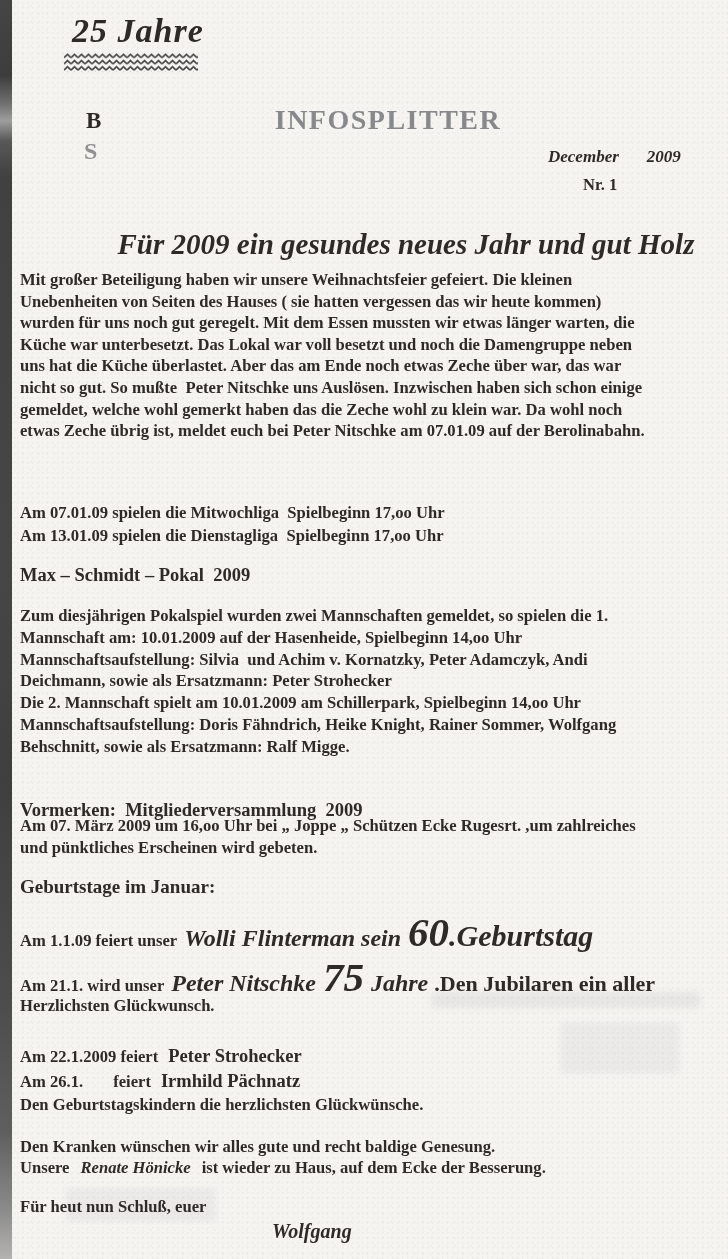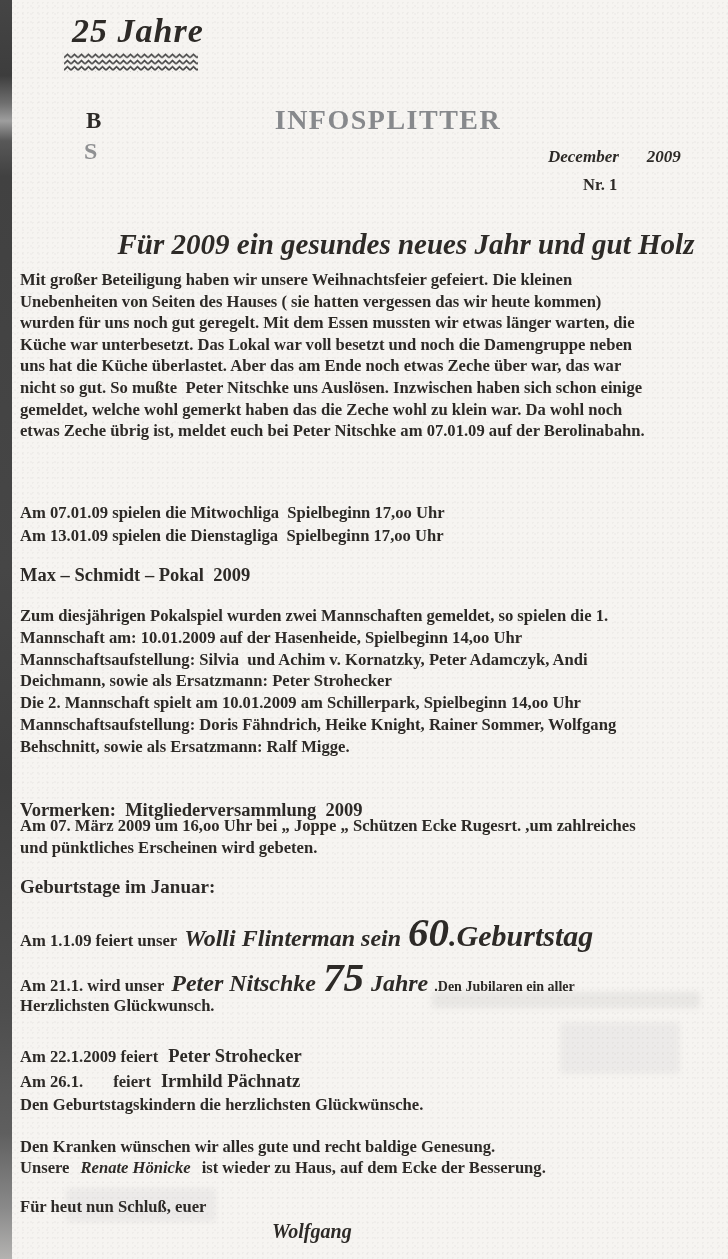--- a/index.html
+++ b/index.html
@@ -48,21 +48,21 @@
   .p-pokal{top:605px;line-height:21.8px;}
   .h-meeting{top:773px;margin-top:27px;}
   .p-meeting{top:815px;}
   .h-bday{top:876px;font-size:19px;}
   .row{position:absolute;left:20px;font-size:16.6px;white-space:nowrap;}
   .r1{top:908px;}
   .r2{top:953px;}
   .big{font-size:24px;font-style:italic;margin-left:7px;}
   .num{font-size:41px;font-style:italic;margin-left:7px;}
   .bigsuffix{font-size:30px;font-style:italic;text-align:right;}
-  .smallnote{font-size:14px;margin-left:6px;}
+  .smallnote{font-size:22px;margin-left:6px;}
   .note2{top:995px;}
   .r3{top:1046px;}
   .r4{top:1071px;}
   .bname{font-size:18.5px;margin-left:10px;}
   .verb4{margin-left:30px;}
   .wishes{top:1094px;}
   .health1{top:1136px;}
   .health2{top:1158px;}
   .iname{font-style:italic;margin:0 11px;}
   .closing{top:1196px;}

